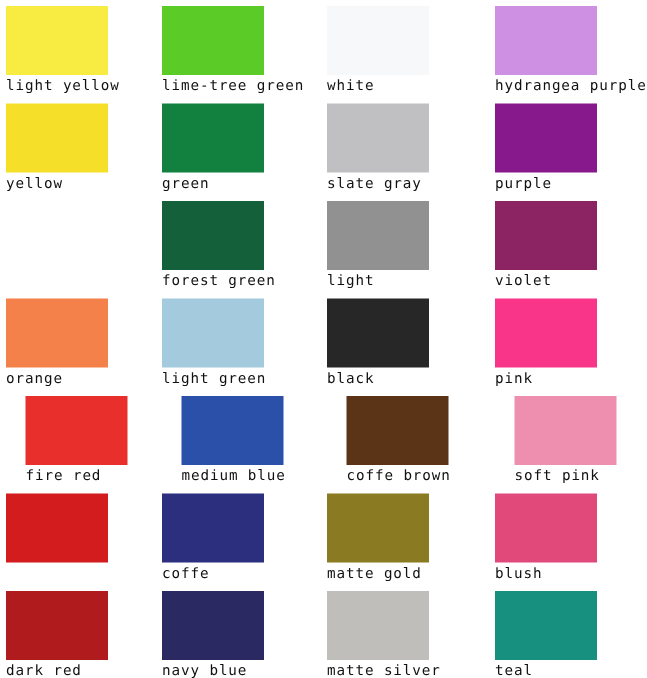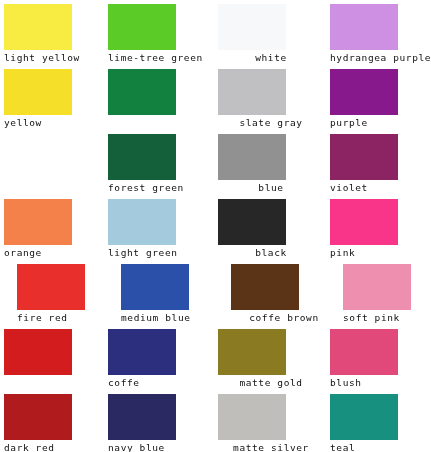--- a/index.html
+++ b/index.html
@@ -40,21 +40,21 @@
     line-height: 14px;
     font-size: 9.5px;
     letter-spacing: 0.6px;
     color: #111111;
     white-space: nowrap;
     overflow: hidden;
   }
   
   .col-0 { left: 0px; }
   .col-1 { left: 104px; }
-  .col-2 { left: 214px; text-align: center; }
+  .col-2 { left: 214px; }
   .col-3 { left: 326px; }
   
   .row-0 { top: 0px; }
   .row-1 { top: 65px; }
   .row-2 { top: 130px; }
   .row-3 { top: 195px; }
   .row-4 { top: 260px; margin-left: 13px; }
   .row-5 { top: 325px; }
   .row-6 { top: 390px; }
 </style>
@@ -77,36 +77,37 @@
     <div class="swatch-cell col-3 row-0">
       <div class="swatch-color" style="background-color: rgb(206, 144, 226);"></div>
       <div class="swatch-label">hydrangea purple</div>
     </div>
     <div class="swatch-cell col-0 row-1">
       <div class="swatch-color" style="background-color: rgb(245, 223, 41);"></div>
       <div class="swatch-label">yellow</div>
     </div>
     <div class="swatch-cell col-1 row-1">
       <div class="swatch-color" style="background-color: rgb(18, 128, 62);"></div>
+      <div class="swatch-label">green</div>
     </div>
     <div class="swatch-cell col-2 row-1">
       <div class="swatch-color" style="background-color: rgb(192, 192, 194);"></div>
       <div class="swatch-label">slate gray</div>
     </div>
     <div class="swatch-cell col-3 row-1">
       <div class="swatch-color" style="background-color: rgb(135, 25, 140);"></div>
       <div class="swatch-label">purple</div>
     </div>
     <div class="swatch-cell col-1 row-2">
       <div class="swatch-color" style="background-color: rgb(19, 96, 58);"></div>
       <div class="swatch-label">forest green</div>
     </div>
     <div class="swatch-cell col-2 row-2">
       <div class="swatch-color" style="background-color: rgb(145, 145, 145);"></div>
-      <div class="swatch-label">blue</div>
+      <div class="swatch-label">light</div>
     </div>
     <div class="swatch-cell col-3 row-2">
       <div class="swatch-color" style="background-color: rgb(140, 36, 99);"></div>
       <div class="swatch-label">violet</div>
     </div>
     <div class="swatch-cell col-0 row-3">
       <div class="swatch-color" style="background-color: rgb(244, 129, 74);"></div>
       <div class="swatch-label">orange</div>
     </div>
     <div class="swatch-cell col-1 row-3">

